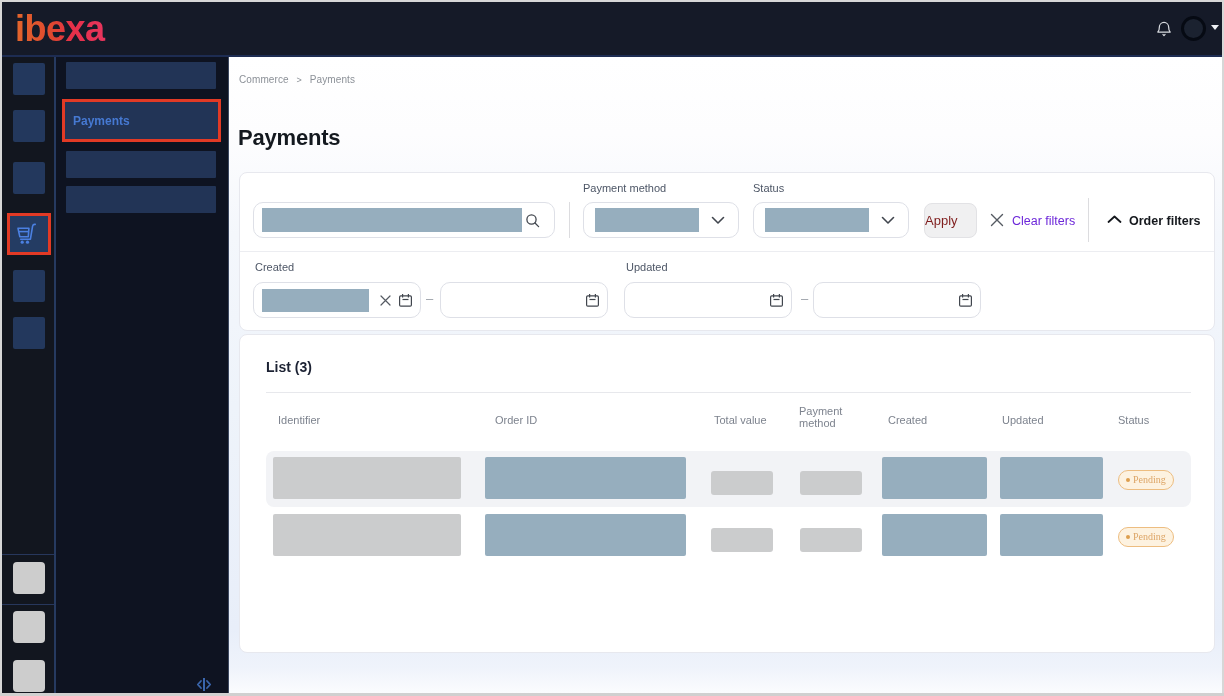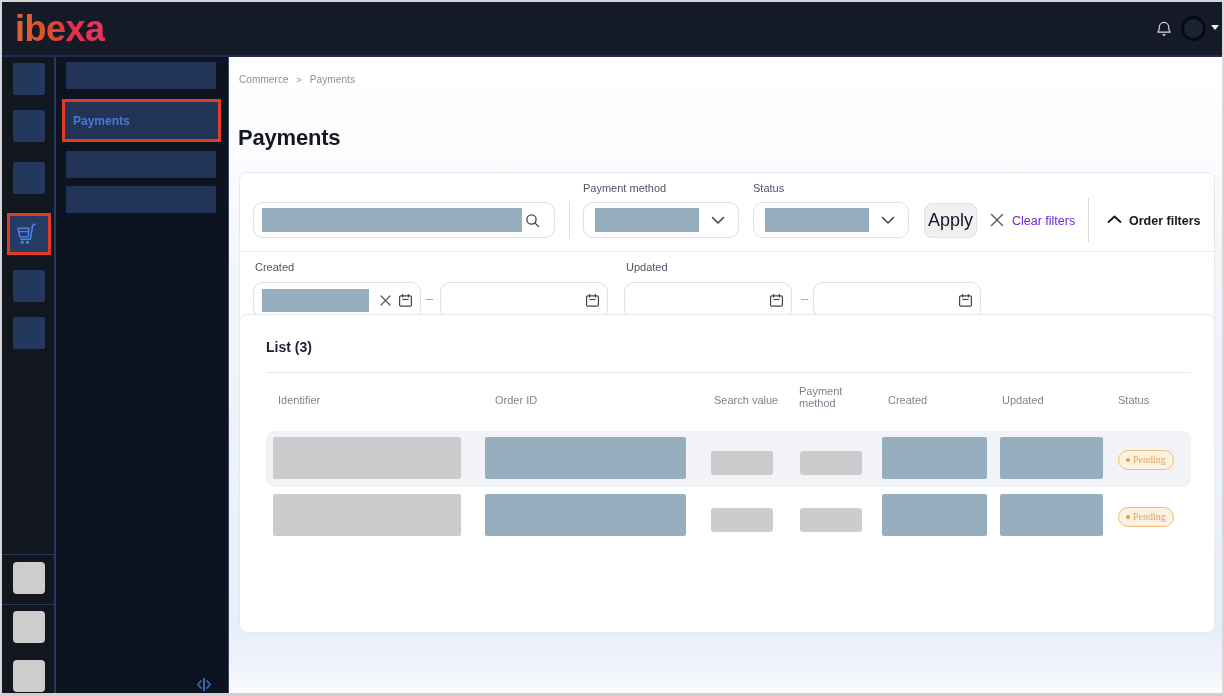--- a/index.html
+++ b/index.html
@@ -31,40 +31,40 @@
   #collapse { position:absolute; left:140px; bottom:1px; }
 
   
   #content { left:229px; top:57px; width:993px; height:636px; background:linear-gradient(180deg,#ffffff 0%,#fdfdfe 12%,#f4f7fc 28%,#eef3fa 55%,#e8eef9 90%,#eff3fb 96%,#fbfcfe 100%); }
   #crumbs { left:240px; top:75px; font-size:10px; color:#8b9097; letter-spacing:0.1px; }
   #crumbs b { font-weight:normal; margin:0 5px; font-size:9px; }
   #title { left:239px; top:125px; font-size:22px; font-weight:bold; color:#14191f; letter-spacing:-0.2px; }
 
   .card { position:absolute; left:239px; width:976px; background:#fff; border:1px solid #e7e8ee; border-radius:8px; }
   #fcard { top:172px; height:159px; }
-  #lcard { top:314px; height:319px; }
+  #lcard { top:334px; height:319px; }
 
   .inp { position:absolute; height:36px; border:1px solid #dee0e7; border-radius:10px; background:#fff; }
   .ph { position:absolute; background:#96aebe; }
   .lab { position:absolute; font-size:11px; color:#4d5666; }
   .vsep { position:absolute; width:1px; background:#dcdcdf; }
 
   
   #f-search { left:13px; top:29px; width:302px; }
   #f-search .ph { left:8px; top:5px; width:260px; height:24px; }
   #f-search svg { position:absolute; right:13px; top:10px; }
   #fsep1 { left:329px; top:29px; height:36px; }
   #lab-pm { left:343px; top:9px; }
   #f-pm { left:343px; top:29px; width:156px; }
   #f-pm .ph { left:11px; top:5px; width:104px; height:24px; }
   #lab-st { left:513px; top:9px; }
   #f-st { left:513px; top:29px; width:156px; }
   #f-st .ph { left:11px; top:5px; width:104px; height:24px; }
   .chev { position:absolute; right:13px; top:13px; }
-  #applybtn { position:absolute; left:684px; top:30px; width:53px; height:35px; background:#f0f0f1; border:1px solid #e2e2e5; border-radius:8px; color:#0f172a; font-size:18px; text-align:center; line-height:33px; }
+  #applybtn { position:absolute; left:684px; top:30px; width:53px; height:35px; background:#f0f0f1; border:1px solid #e2e2e5; border-radius:8px; color:#7f1d1d; font-size:13px; text-align:left; line-height:33px; }
   #clearx { position:absolute; left:750px; top:40px; }
   #cleartxt { position:absolute; left:772px; top:41px; font-size:12.5px; color:#6d28d9; }
   #fsep2 { left:848px; top:25px; height:44px; }
   #lesschev { position:absolute; left:867px; top:42px; }
   #lesstxt { position:absolute; left:889px; top:41px; font-size:12.5px; font-weight:bold; color:#15181d; }
 
   
   #rowsep { position:absolute; left:0; top:78px; width:974px; height:1px; background:#ecedf1; }
   #lab-created { left:15px; top:88px; }
   #lab-updated { left:386px; top:88px; }
@@ -234,21 +234,21 @@
         <line x1="4.5" y1="6.5" x2="10.5" y2="6.5" stroke="#41464e" stroke-width="1.2"></line>
       </svg>
   </div>
 </div>
 
 <div id="lcard" class="card">
   <div id="listtitle">List (3)</div>
   <div id="listsep"></div>
   <div class="hlab" style="left:38px;">Identifier</div>
   <div class="hlab" style="left:255px;">Order ID</div>
-  <div class="hlab" style="left:474px;">Search value</div>
+  <div class="hlab" style="left:474px;">Total value</div>
   <div class="hlab" style="left:559px; top:70px; width:50px; line-height:12px;">Payment method</div>
   <div class="hlab" style="left:648px;">Created</div>
   <div class="hlab" style="left:762px;">Updated</div>
   <div class="hlab" style="left:878px;">Status</div>
 
   <div class="row alt" style="top:116px;">
     <div class="cell c-id"></div>
       <div class="cell c-ord"></div>
       <div class="cell c-tot"></div>
       <div class="cell c-pm"></div>

